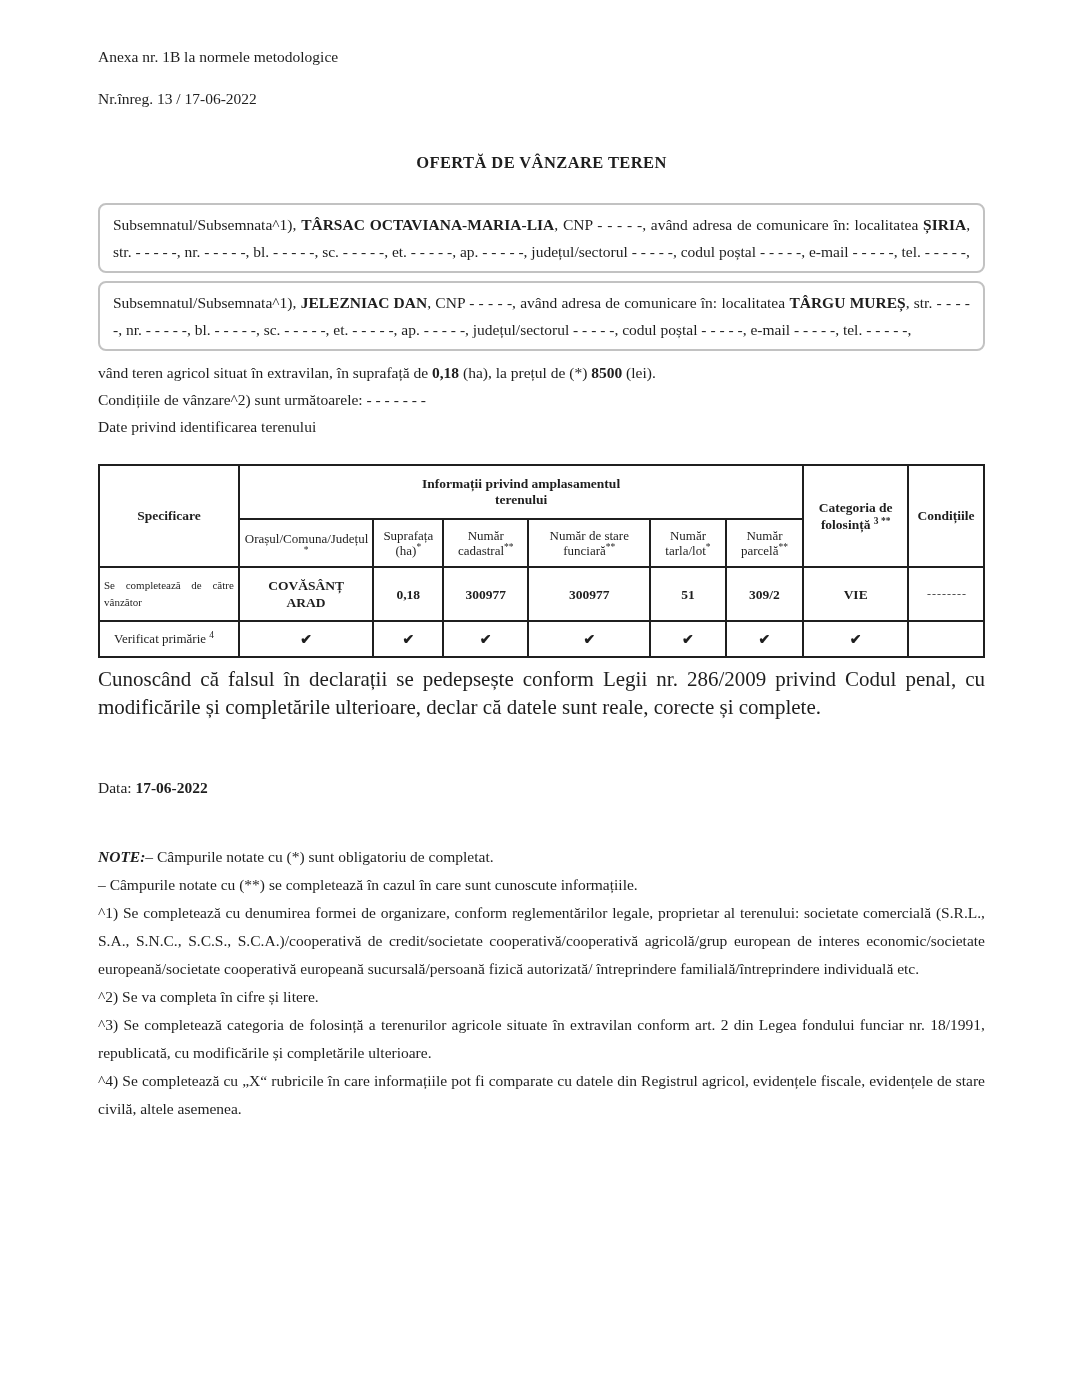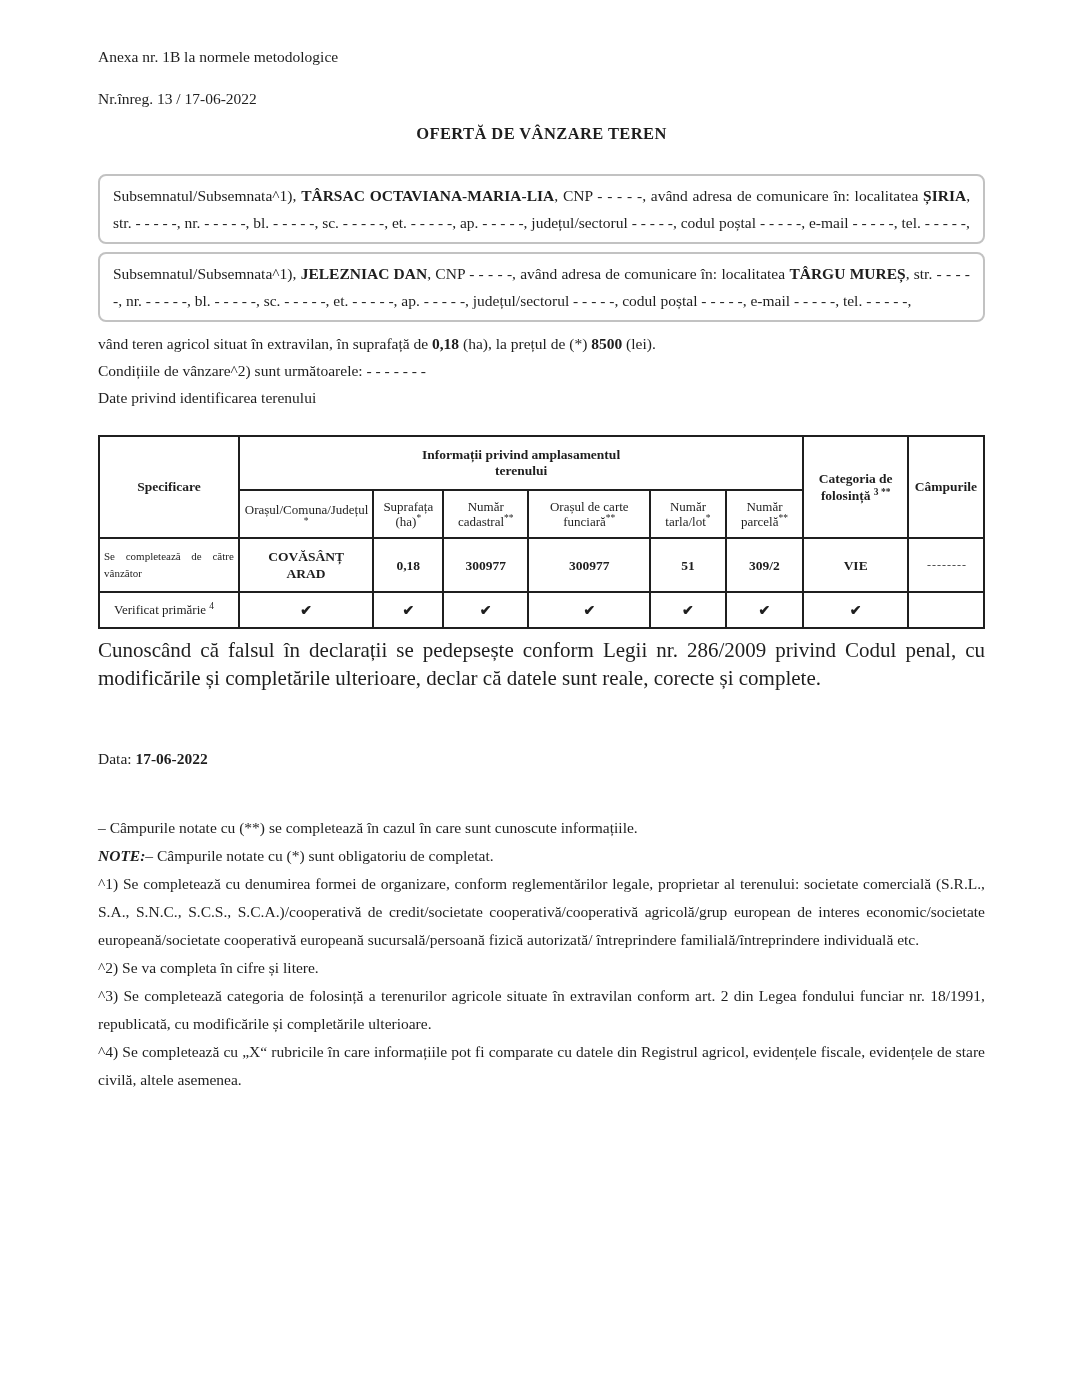--- a/index.html
+++ b/index.html
@@ -11,21 +11,21 @@
   }
   .page{padding:48px 94px 0 98px;width:887px;}
   p{margin:0;}
   .b{font-weight:bold;}
   .bi{font-weight:bold;font-style:italic;}
   sup{font-size:9.5px;line-height:0;vertical-align:super;}
   .blk{display:block;line-height:9px;}
 
   .annex{font-size:15.5px;}
   .reg{font-size:15.5px;text-align:left;margin-top:24px;}
-  .title{font-size:16.5px;font-weight:bold;text-align:center;margin-top:16px;letter-spacing:.4px;}
+  .title{font-size:16.5px;font-weight:bold;text-align:center;margin-top:45px;letter-spacing:.4px;}
 
   .box{
     border:2px solid #c2c2c2;border-radius:8px;
     padding:6px 13px;margin-top:30px;
     font-size:15.5px;line-height:27px;text-align:justify;
   }
   .box + .box{margin-top:8px;}
 
   .body-block{margin-top:8px;font-size:15.5px;line-height:27px;}
 
@@ -98,27 +98,27 @@
         <col style="width:8.6%">
     </colgroup>
     <thead>
       <tr class="r-group">
         <th rowspan="2" class="th-spec">Specificare</th>
         <th colspan="6" class="th-group">
           <div>Informații privind amplasamentul</div>
           <div class="g2">terenului</div>
         </th>
         <th rowspan="2" class="th-cat"><span>Categoria de folosință </span><sup>3 **</sup></th>
-        <th rowspan="2" class="th-obs">Câmpurile</th>
+        <th rowspan="2" class="th-obs">Condițiile</th>
       </tr>
       <tr class="r-sub">
         <th><span>Orașul/Comuna/Județul</span><sup class="blk">*</sup></th>
         <th><span>Suprafața (ha)</span><sup>*</sup></th>
         <th><span>Număr cadastral</span><sup>**</sup></th>
-        <th><span>Orașul de carte funciară</span><sup>**</sup></th>
+        <th><span>Număr de stare funciară</span><sup>**</sup></th>
         <th><span>Număr tarla/lot</span><sup>*</sup></th>
         <th><span>Număr parcelă</span><sup>**</sup></th>
       </tr>
     </thead>
     <tbody>
       <tr class="r-data">
         <td class="lbl">Se completează de către vânzător</td>
         <td class="val pre">COVĂSÂNȚ
 ARAD</td>
         <td class="val">0,18</td>
@@ -141,21 +141,21 @@
         <td class="chk"></td>
       </tr>
     </tbody>
   </table>
 
   <p class="legal">Cunoscând că falsul în declarații se pedepsește conform Legii nr. 286/2009 privind Codul penal, cu modificările și completările ulterioare, declar că datele sunt reale, corecte și complete.</p>
 
   <p class="date-line"><span>Data: </span><span class="b">17-06-2022</span></p>
 
   <div class="notes">
+    <p><span class="bi">NOTE:</span><span>– Câmpurile notate cu (*) sunt obligatoriu de completat.</span></p>
     <p>– Câmpurile notate cu (**) se completează în cazul în care sunt cunoscute informațiile.</p>
-    <p><span class="bi">NOTE:</span><span>– Câmpurile notate cu (*) sunt obligatoriu de completat.</span></p>
     <p class="just">^1) Se completează cu denumirea formei de organizare, conform reglementărilor legale, proprietar al terenului: societate comercială (S.R.L., S.A., S.N.C., S.C.S., S.C.A.)/cooperativă de credit/societate cooperativă/cooperativă agricolă/grup european de interes economic/societate europeană/societate cooperativă europeană sucursală/persoană fizică autorizată/ întreprindere familială/întreprindere individuală etc.</p>
     <p>^2) Se va completa în cifre și litere.</p>
     <p class="just">^3) Se completează categoria de folosință a terenurilor agricole situate în extravilan conform art. 2 din Legea fondului funciar nr. 18/1991, republicată, cu modificările și completările ulterioare.</p>
     <p class="just">^4) Se completează cu „X“ rubricile în care informațiile pot fi comparate cu datele din Registrul agricol, evidențele fiscale, evidențele de stare civilă, altele asemenea.</p>
   </div>
 
 </div>
 
 </body></html>

